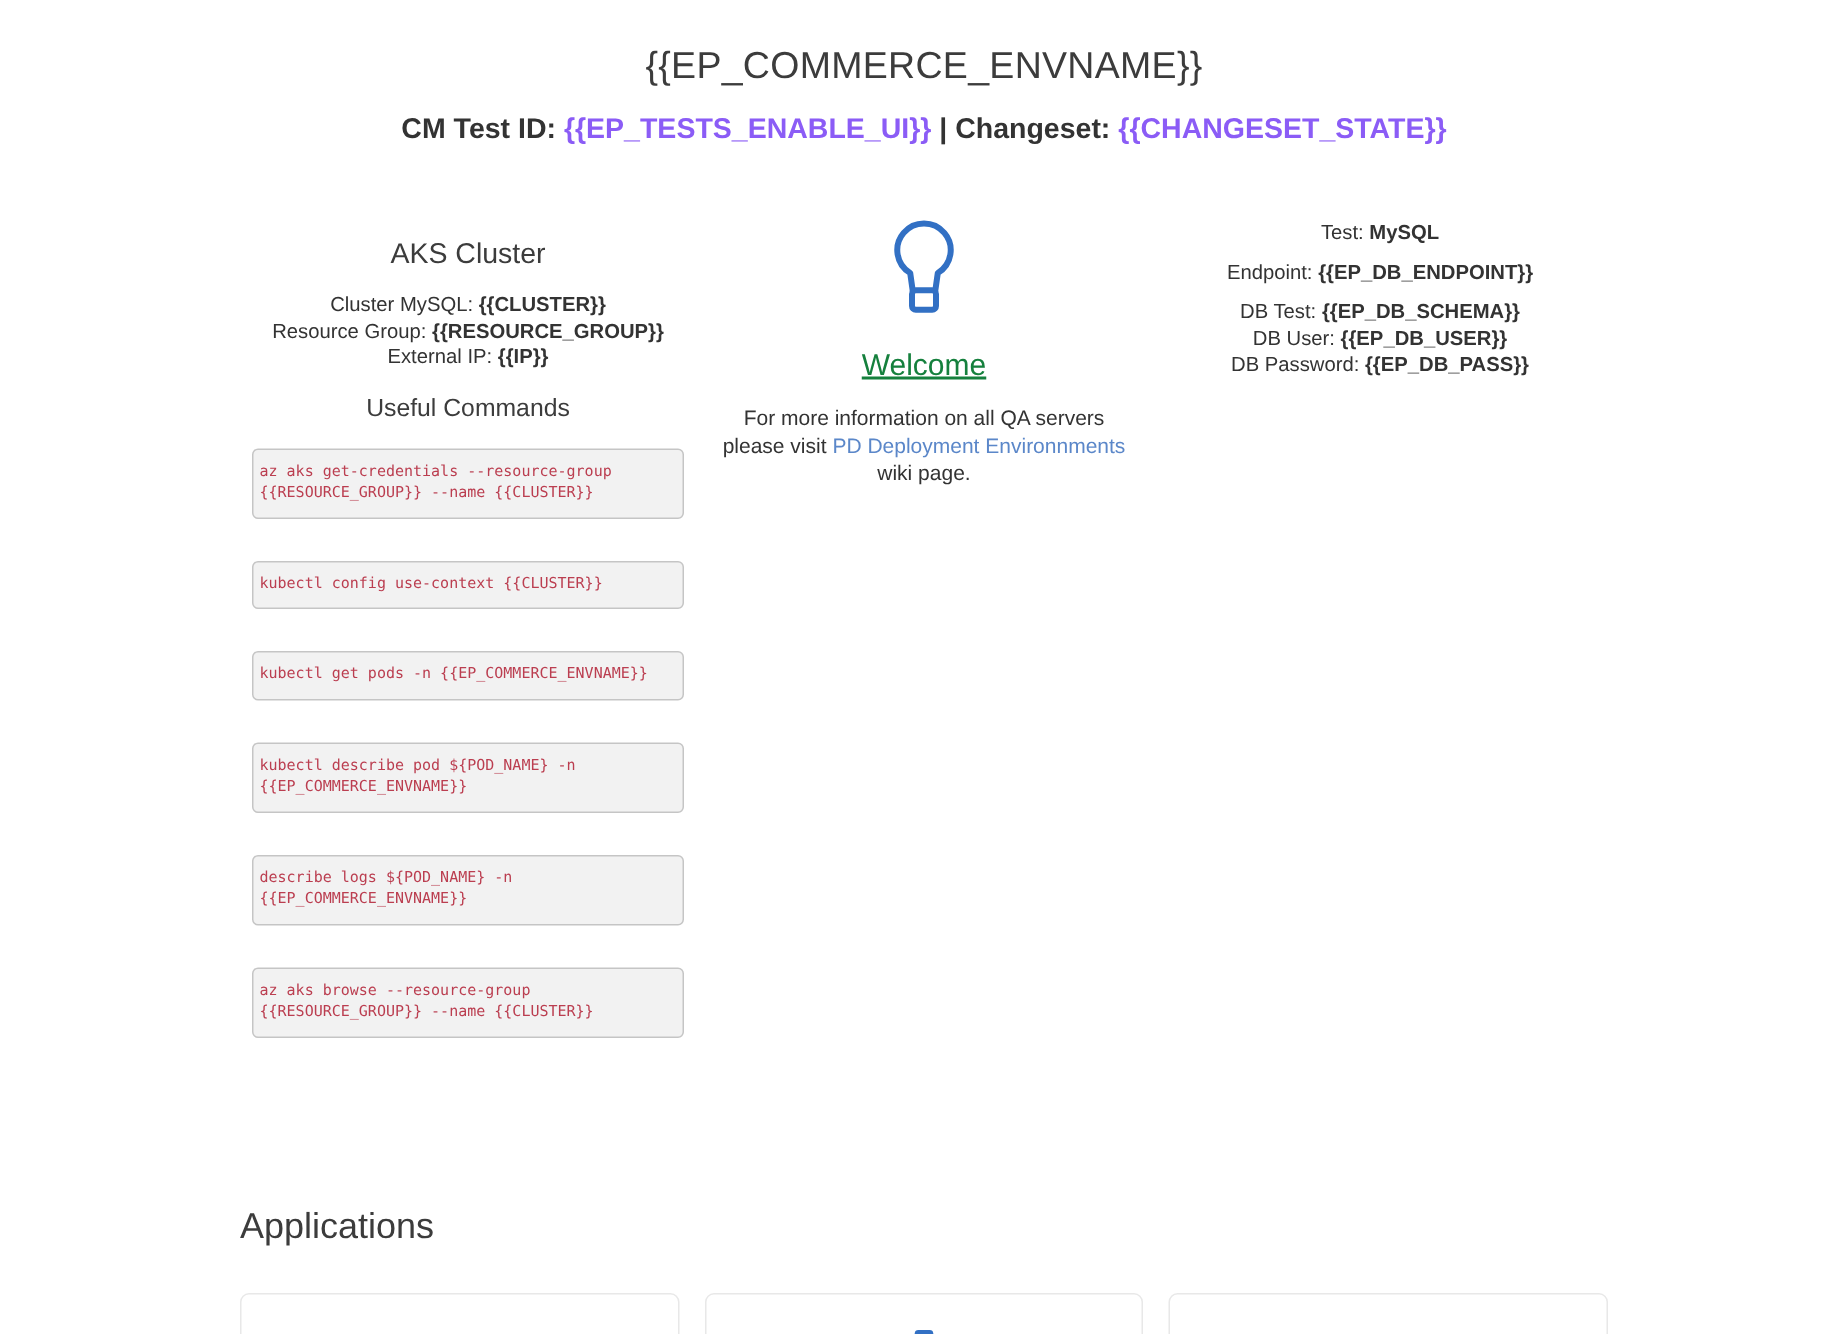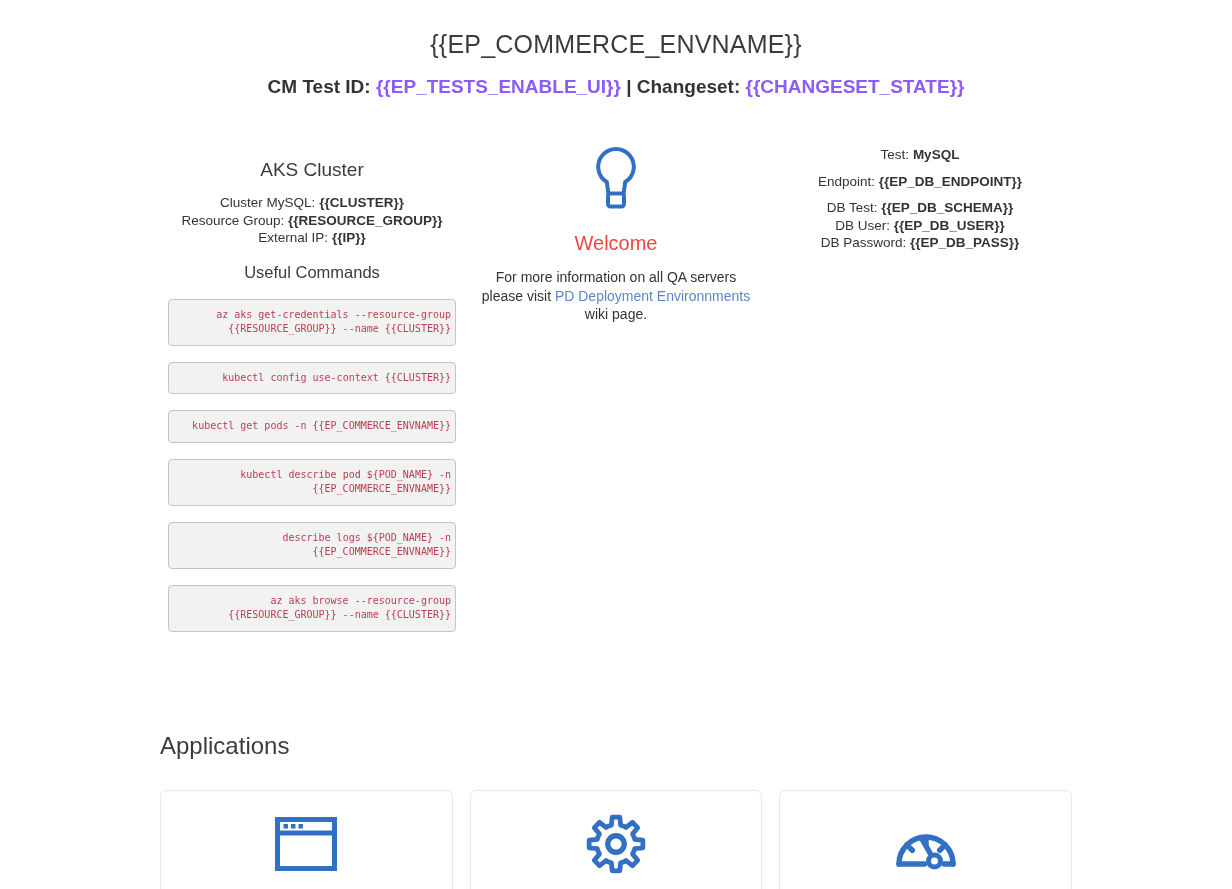--- a/index.html
+++ b/index.html
@@ -37,38 +37,39 @@
     margin: 13px 0 13px 0;
   }
   .info-lines { font-size: 13.5px; line-height: 1.3; margin: 0 0 9px 0; }
   .info-lines b { font-weight: 700; }
   .cmd-heading {
     font-size: 16.5px; font-weight: 400; color: #3c3c3c;
     margin: 16px 0 17px 0;
   }
   pre.cmd {
     width: 288px;
-    margin: 0 auto 16px auto;
+    margin: 0 auto 28px auto;
     background: #f2f2f2;
     border: 1px solid #c5c5c5;
     border-radius: 4px;
     padding: 8px 4px;
     font-family: "DejaVu Sans Mono", monospace;
     font-size: 10px;
     line-height: 1.45;
     color: #bb3e50;
-    text-align: right;
+    text-align: left;
     white-space: pre-wrap;
     word-break: break-word;
   }
 
   .icon-bulb { margin-top: 0; }
   .welcome-heading {
-    font-size: 20px; font-weight: 400; color: #ef4444;
+    font-size: 20px; font-weight: 400; color: #15803d;
     margin: 16px 0 13px 0;
+    text-decoration: underline;
   }
   .welcome-text {
     font-size: 14px; line-height: 1.33; color: #333;
     max-width: 280px; margin: 0 auto;
   }
   a.wiki-link { color: #5b87c9; text-decoration: none; cursor: pointer; }
 
   
   .apps-heading {
     text-align: left; font-size: 24px; font-weight: 500; color: #3c3c3c;

